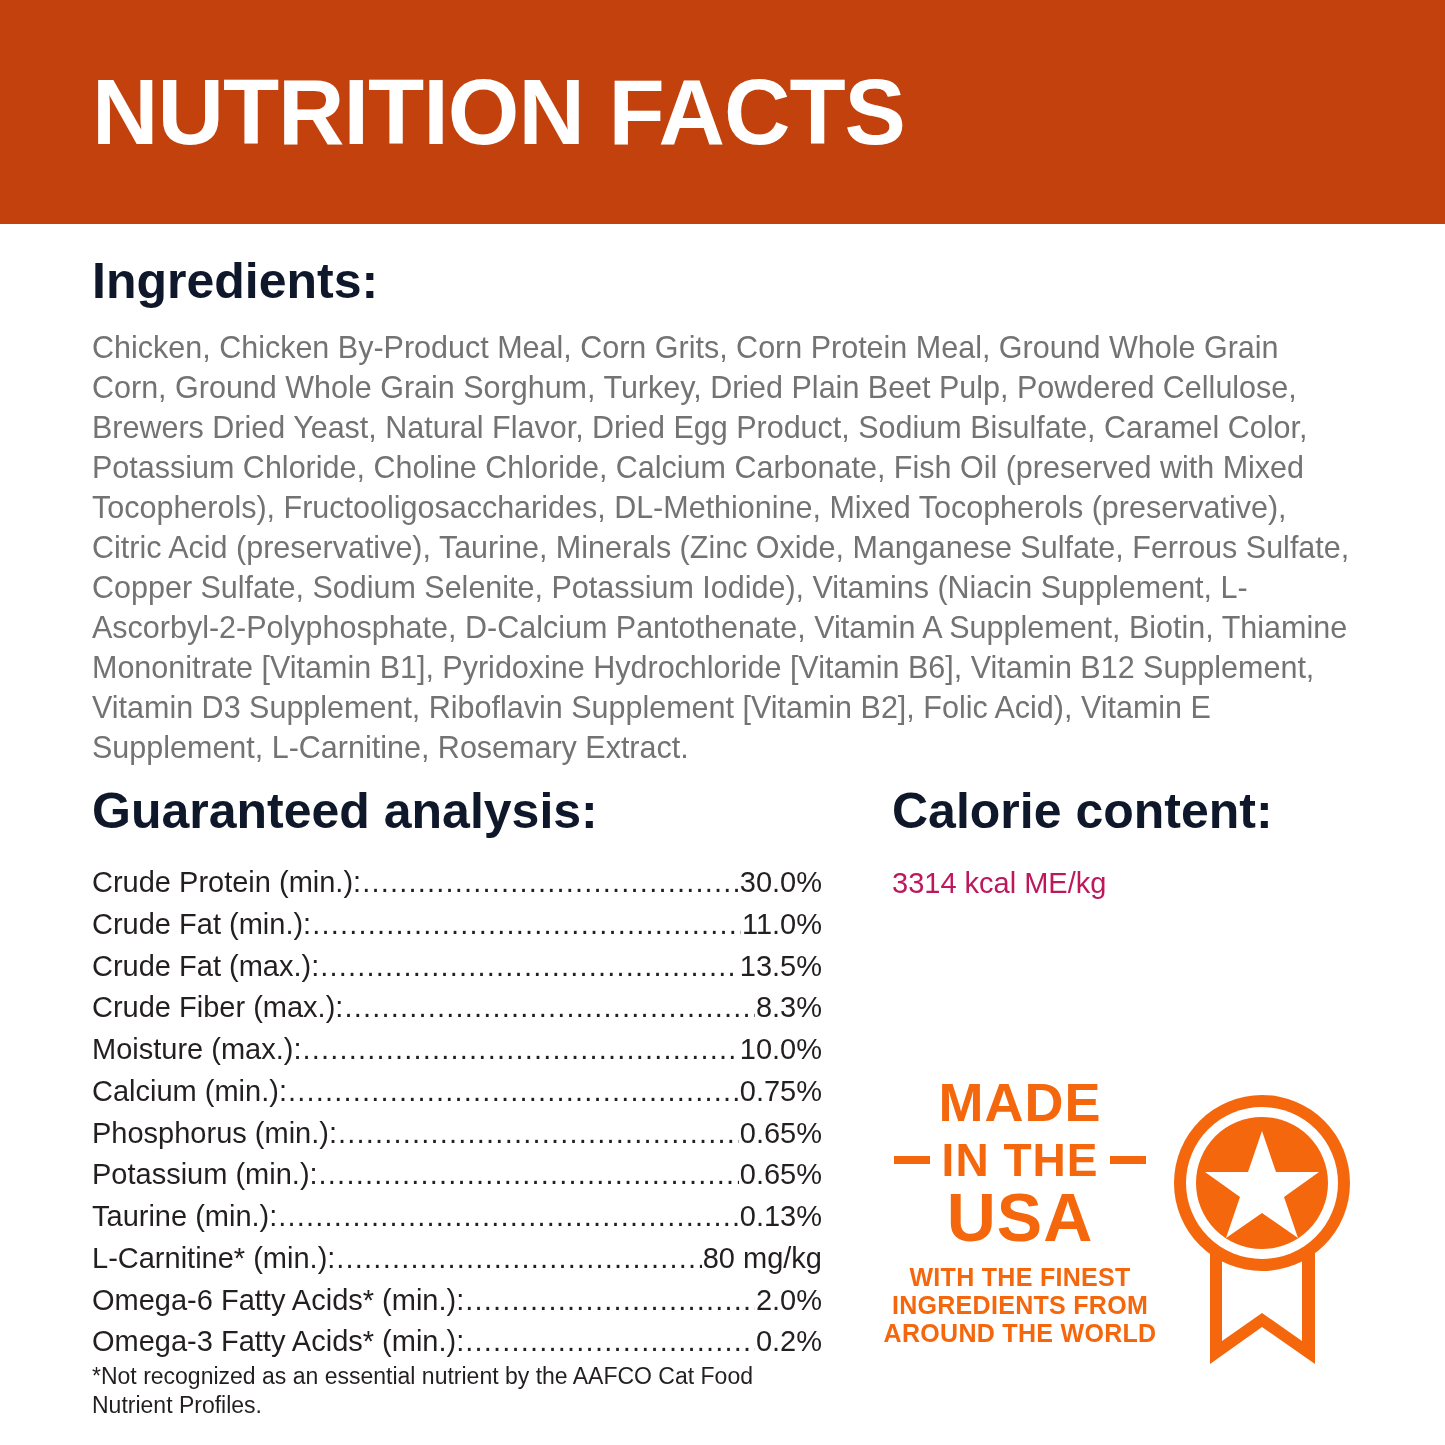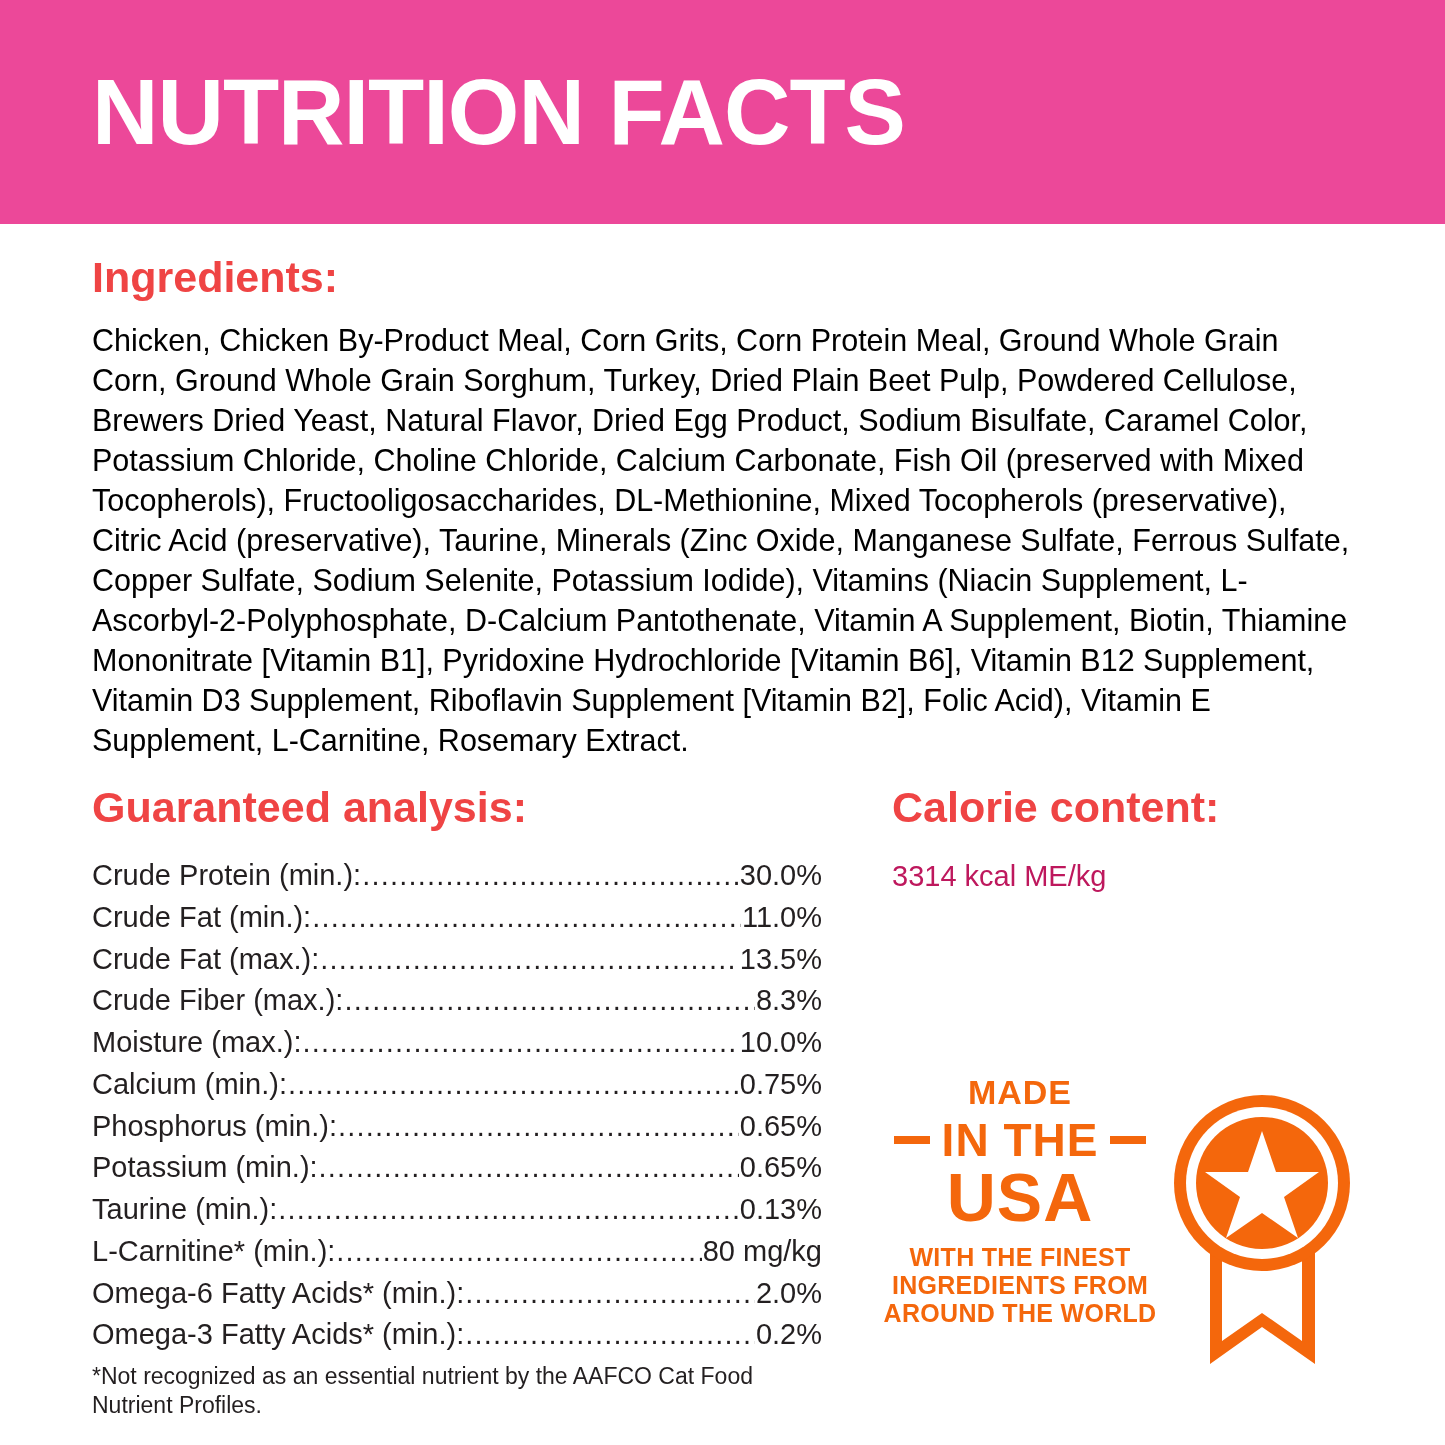--- a/index.html
+++ b/index.html
@@ -21,56 +21,56 @@
     box-sizing: border-box;
   }
 
   
   .header-band {
     position: absolute;
     left: 0;
     top: 0;
     width: 1445px;
     height: 224px;
-    background: #ec4899;
+    background: #c2410c;
     display: flex;
     align-items: center;
   }
   .header-title {
     margin-left: 92px;
     color: #ffffff;
     font-size: 92px;
     font-weight: bold;
     letter-spacing: -1px;
     line-height: 1;
     white-space: nowrap;
   }
 
   
   .section-heading {
-    color: #ef4444;
-    font-size: 43px;
+    color: #0f172a;
+    font-size: 50px;
     font-weight: bold;
     line-height: 1;
   }
 
   
   .ingredients-block {
     position: absolute;
     left: 92px;
     top: 256px;
     width: 1268px;
   }
   .ingredients-heading {
     margin-bottom: 22px;
   }
   .ingredients-text {
     font-size: 30.5px;
     line-height: 1.31;
-    color: #000000;
+    color: #737373;
     text-align: left;
   }
 
   
   .columns {
     position: absolute;
     left: 92px;
     top: 786px;
     width: 1270px;
     display: flex;
@@ -124,21 +124,21 @@
   }
   .badge-text {
     position: absolute;
     left: 0;
     top: 0;
     width: 280px;
     text-align: center;
     color: #f4670c;
   }
   .badge-made {
-    font-size: 34px;
+    font-size: 54px;
     font-weight: bold;
     letter-spacing: 1px;
     line-height: 1;
   }
   .badge-inthe-row {
     display: flex;
     align-items: center;
     justify-content: center;
     gap: 12px;
     margin-top: 8px;

